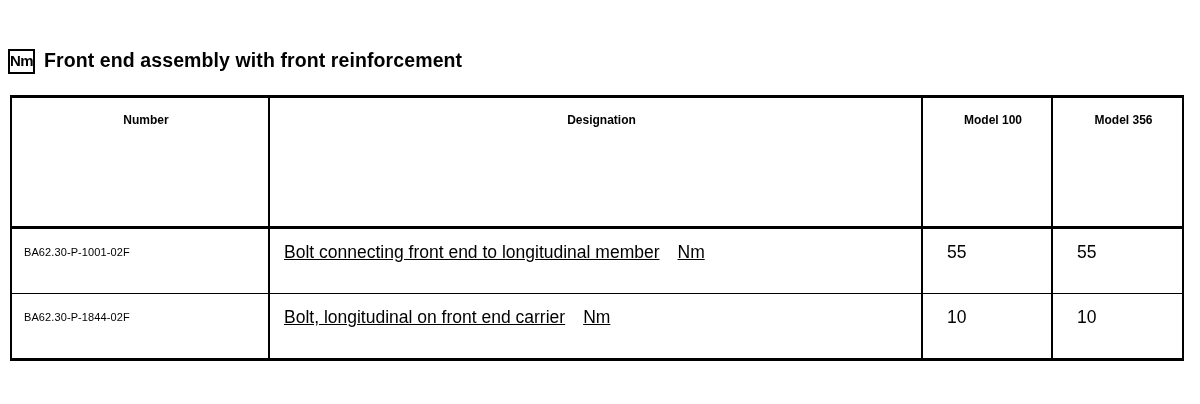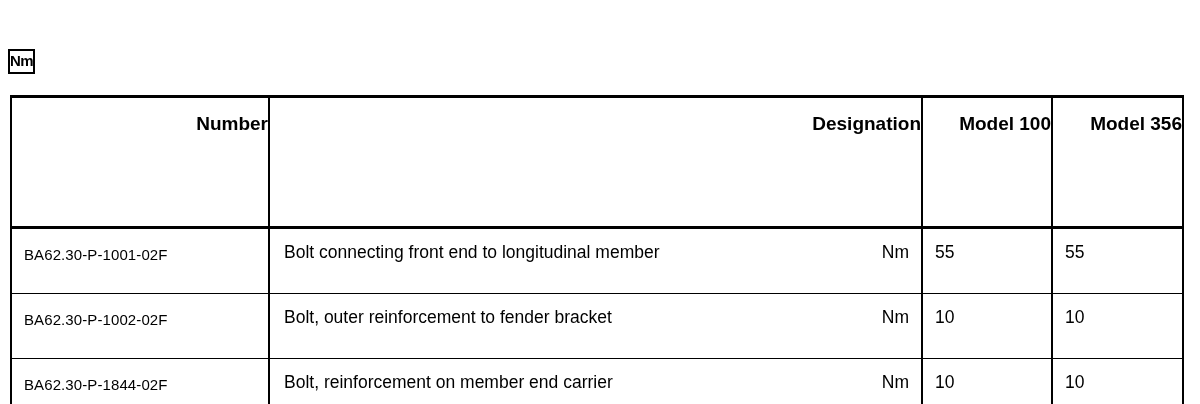--- a/index.html
+++ b/index.html
@@ -86,72 +86,73 @@
     vertical-align: top;
     background: #ffffff;
   }
 
   
   .torque-table thead th {
     border-top: 3.5px solid #000000;
     border-bottom: 3.5px solid #000000;
     height: 128px;
     font-weight: bold;
-    font-size: 19px;
-    text-align: right;
+    font-size: 12px;
+    text-align: center;
   }
   .torque-table tbody tr:last-child td {
     border-bottom: 3.5px solid #000000;
   }
 
   .cell-pad-head {
     padding: 16px 0 0 12px;
     line-height: 1;
     white-space: nowrap;
   }
 
   .torque-table tbody td {
     height: 64px;
     font-size: 17.5px;
     font-weight: normal;
   }
 
   .cell-number {
     padding: 18px 0 0 12px;
-    font-size: 15px;
+    font-size: 11px;
     line-height: 1;
     letter-spacing: 0.1px;
     white-space: nowrap;
   }
 
   .cell-designation {
     padding: 15px 12px 0 14px;
     line-height: 1;
   }
   .desig-flex {
     display: flex;
     align-items: baseline;
-    justify-content: space-between;
     width: 100%;
+    text-decoration: underline;
   }
   .desig-text { white-space: nowrap; }
   .desig-unit { white-space: nowrap; padding-left: 18px; }
 
   .cell-value {
-    padding: 15px 0 0 12px;
+    padding: 15px 0 0 24px;
     line-height: 1;
   }
 </style>
 </head>
 <body>
 
 <div class="page">
 
   <div class="title-row">
     <span class="nm-badge">Nm</span>
+    <span class="title-text">Front end assembly with front reinforcement</span>
   </div>
 
   <table class="torque-table">
     <colgroup>
       <col class="c-number">
       <col class="c-designation">
       <col class="c-m216">
       <col class="c-m221">
     </colgroup>
     <thead>
@@ -185,56 +186,37 @@
           </div>
         </td>
         <td>
           <div class="cell-value">55</div>
         </td>
         <td>
           <div class="cell-value">55</div>
         </td>
       </tr>
 
+
       <tr>
         <td>
-          <div class="cell-number">BA62.30-P-1002-02F</div>
+          <div class="cell-number">BA62.30-P-1844-02F</div>
         </td>
         <td>
           <div class="cell-designation">
             <div class="desig-flex">
-              <span class="desig-text">Bolt, outer reinforcement to fender bracket</span>
+              <span class="desig-text">Bolt, longitudinal on front end carrier</span>
               <span class="desig-unit">Nm</span>
             </div>
           </div>
         </td>
         <td>
           <div class="cell-value">10</div>
         </td>
         <td>
           <div class="cell-value">10</div>
         </td>
       </tr>
 
-      <tr>
-        <td>
-          <div class="cell-number">BA62.30-P-1844-02F</div>
-        </td>
-        <td>
-          <div class="cell-designation">
-            <div class="desig-flex">
-              <span class="desig-text">Bolt, reinforcement on member end carrier</span>
-              <span class="desig-unit">Nm</span>
-            </div>
-          </div>
-        </td>
-        <td>
-          <div class="cell-value">10</div>
-        </td>
-        <td>
-          <div class="cell-value">10</div>
-        </td>
-      </tr>
-
     </tbody>
   </table>
 
 </div>
 
 </body></html>

